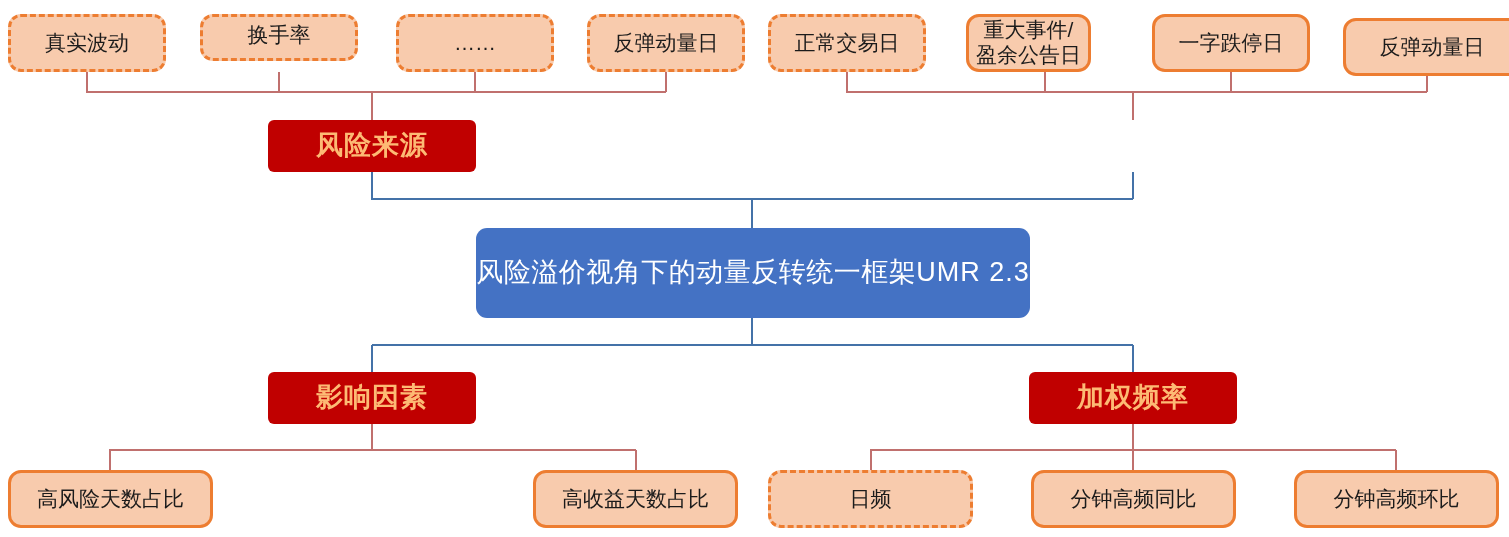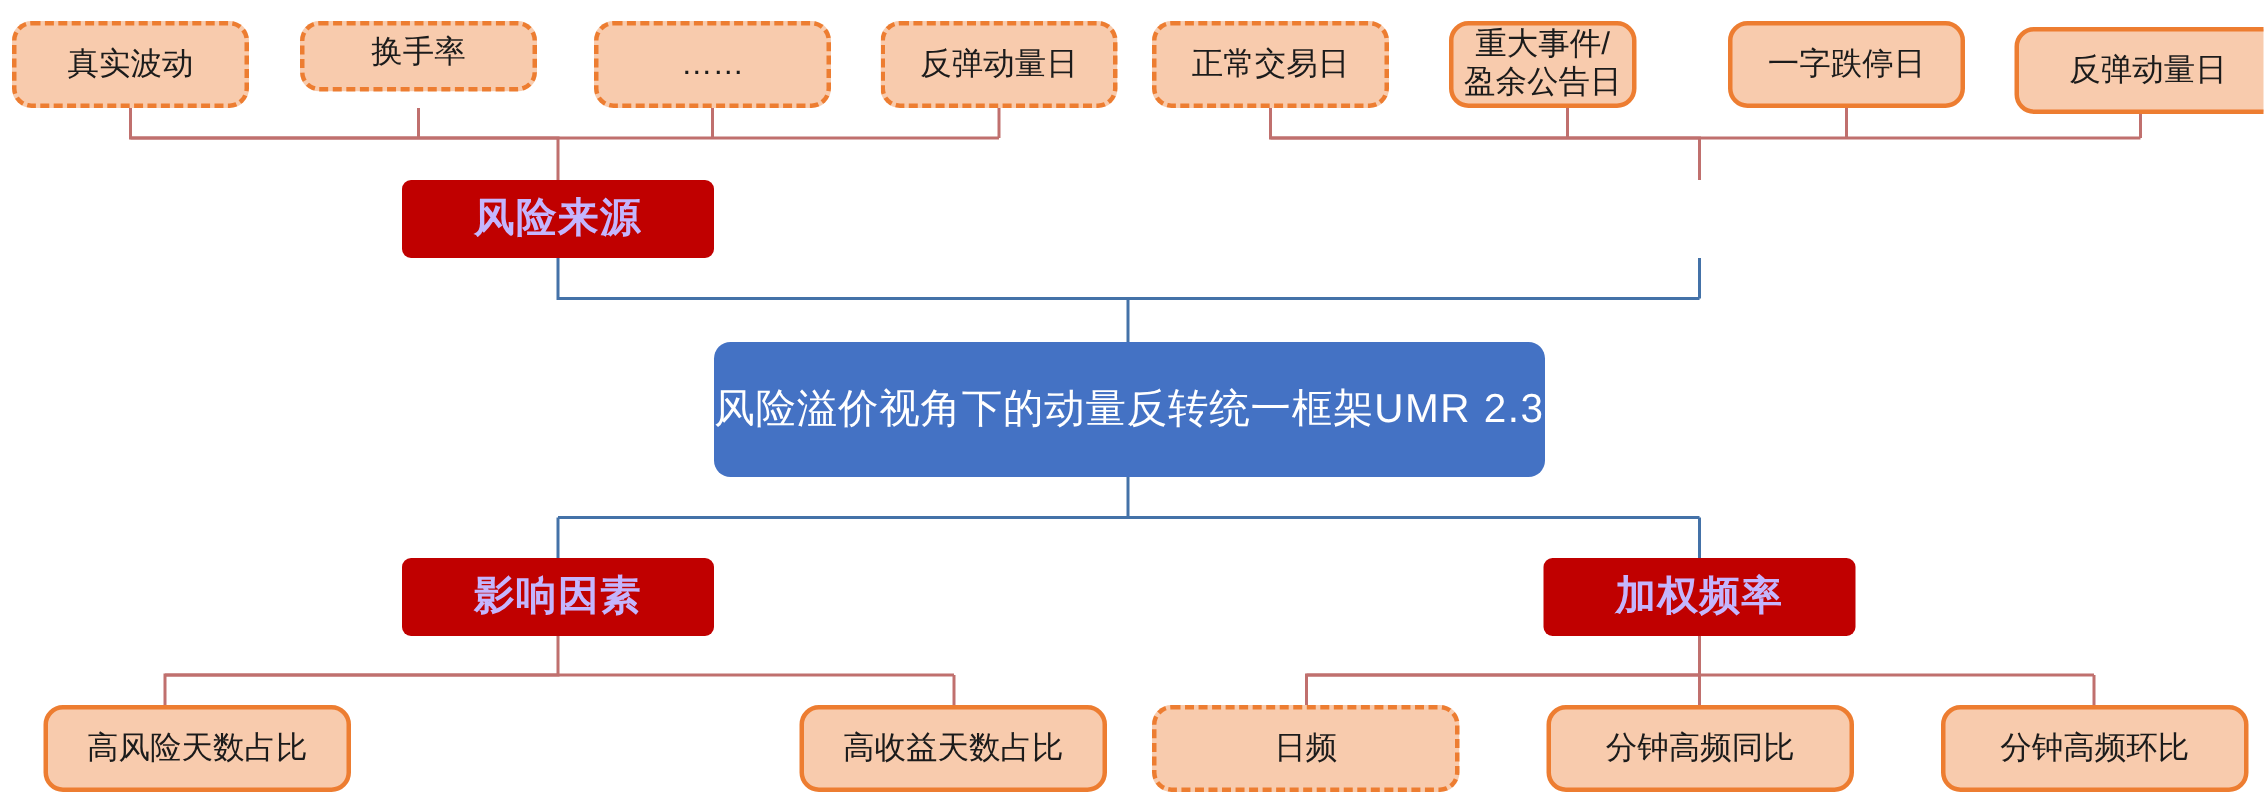--- a/index.html
+++ b/index.html
@@ -40,21 +40,21 @@
     border-radius: 13px;
     color: #1b1b1b;
     font-size: 21px;
   }
   .node-leaf.dashed {
     border-style: dashed;
   }
   .node-cat {
     background: #C00000;
     border-radius: 6px;
-    color: #c4b5fd;
+    color: #fdba74;
     font-size: 27px;
     font-weight: bold;
     letter-spacing: 1px;
   }
   .node-center {
     background: #4472C4;
     border-radius: 11px;
     color: #ffffff;
     font-size: 27px;
     flex-direction: row;
@@ -143,21 +143,21 @@
     <span class="line2">UMR 2.3</span>
   </div>
 
   <div class="node node-cat" style="left:268px; top:372px; width:208px; height:52px;text-align:center;">
     <span>影响因素</span>
   </div>
   <div class="node node-cat" style="left:1029px; top:372px; width:208px; height:52px;">
     <span>加权频率</span>
   </div>
 
-  <div class="node node-leaf" style="left:8px; top:470px; width:205px; height:58px;margin-left:21px;">
+  <div class="node node-leaf" style="left:8px; top:470px; width:205px; height:58px;">
     <span>高风险天数占比</span>
   </div>
   <div class="node node-leaf" style="left:533px; top:470px; width:205px; height:58px;">
     <span>高收益天数占比</span>
   </div>
 
   <div class="node node-leaf dashed" style="left:768px; top:470px; width:205px; height:58px;">
     <span>日频</span>
   </div>
   <div class="node node-leaf" style="left:1031px; top:470px; width:205px; height:58px;">

